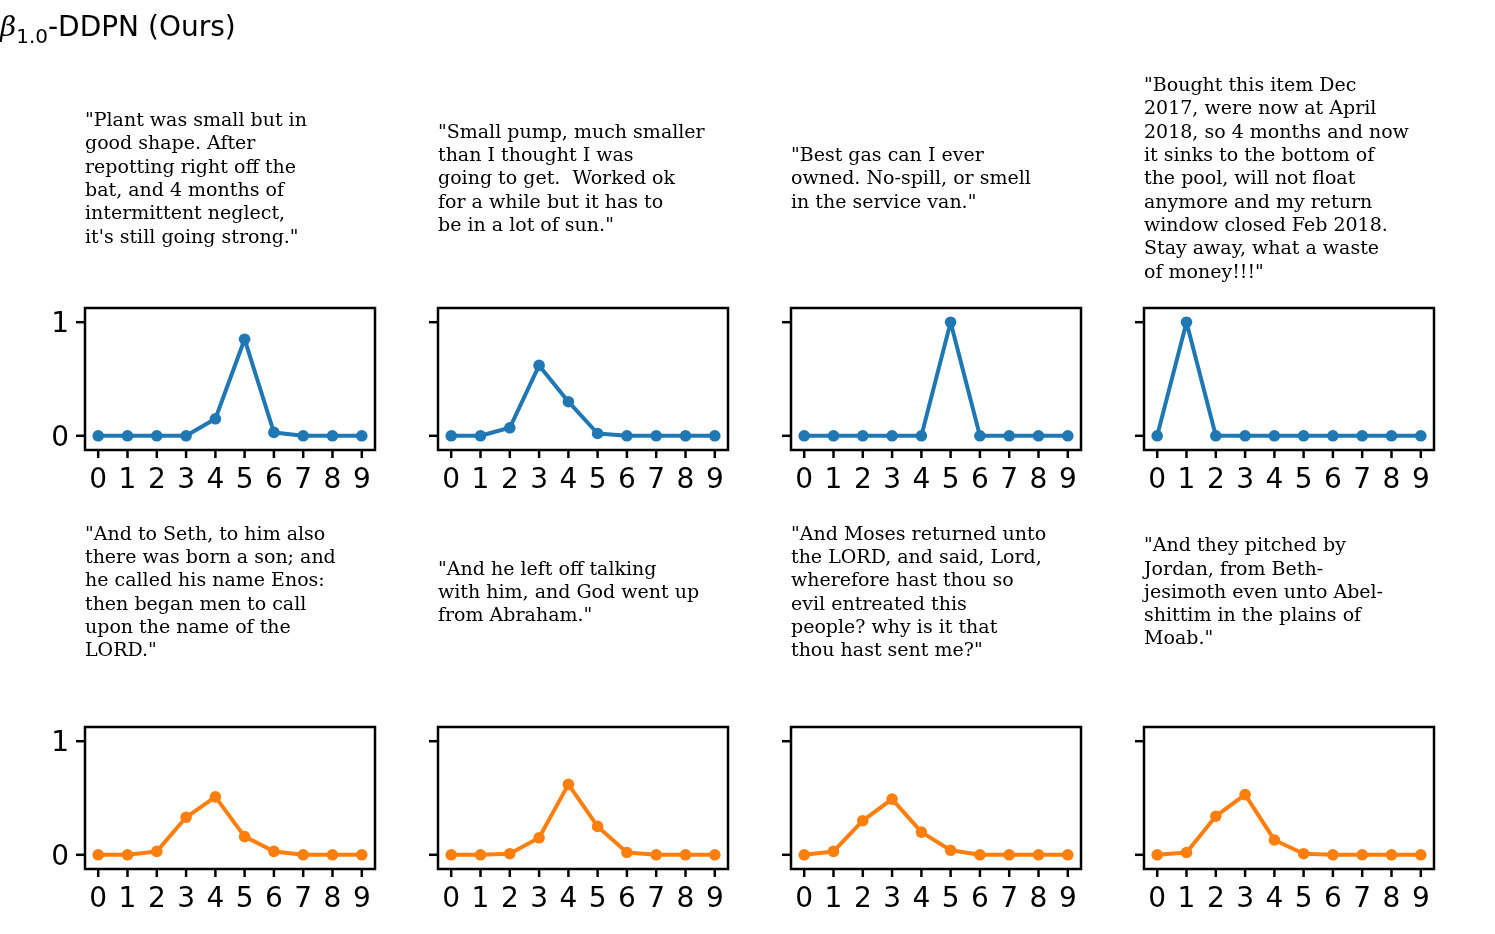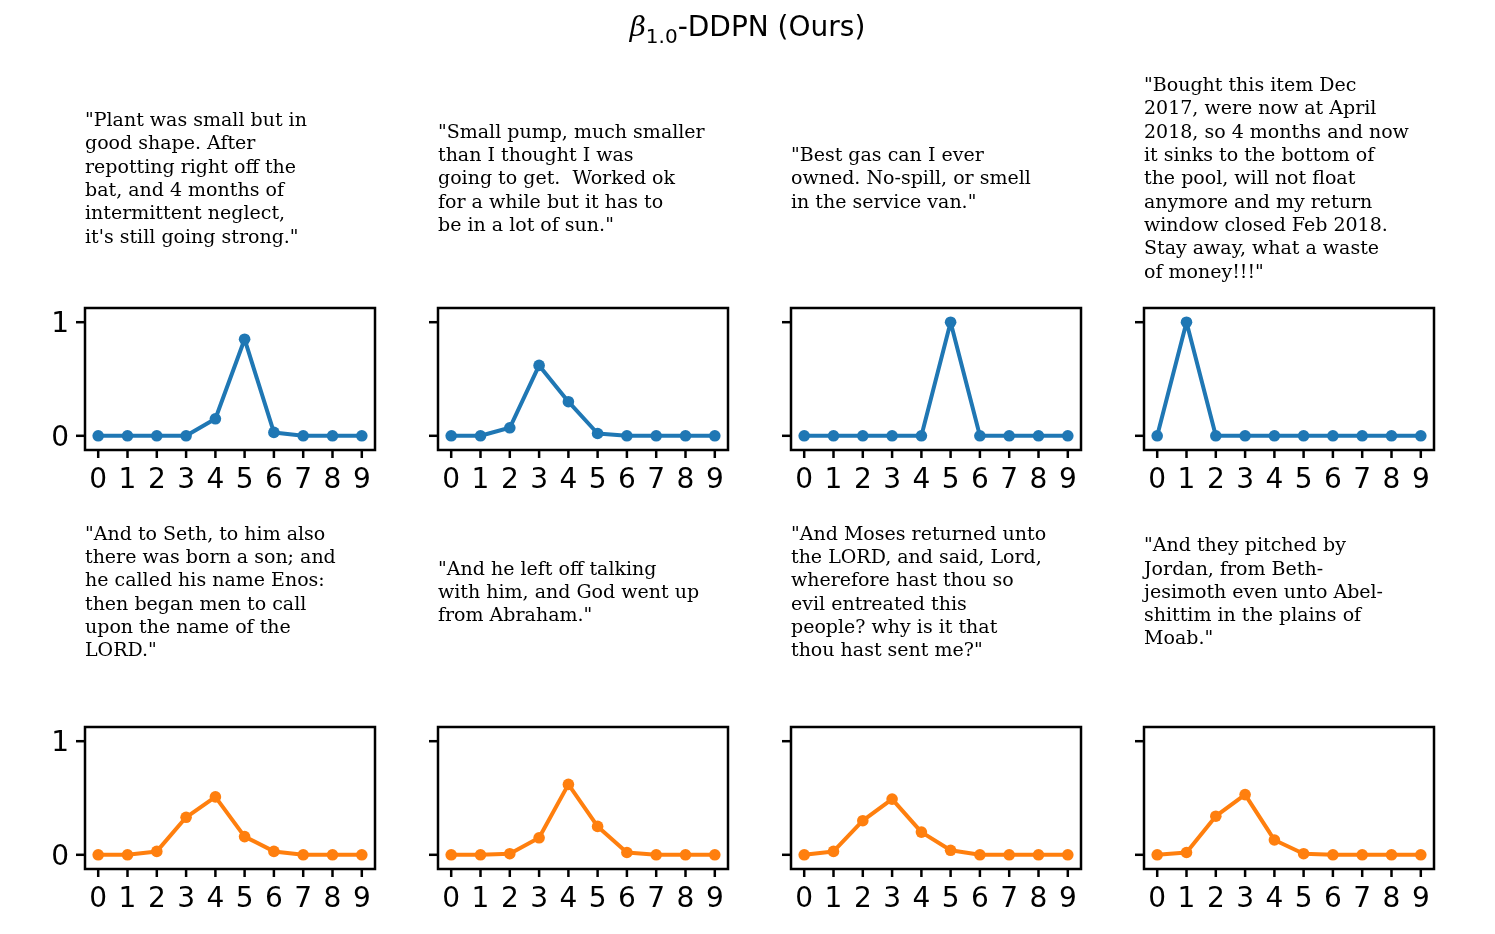--- a/index.html
+++ b/index.html
@@ -12,21 +12,20 @@
   }
   .figure {
     width: 1495px;
     height: 934px;
     position: relative;
     font-family: "DejaVu Sans", sans-serif;
   }
   .title {
     height: 46px;
     padding-top: 10px;
-    text-align: center;
     font-size: 28px;
     color: #000000;
     font-family: "DejaVu Sans", sans-serif;
   }
   .title .beta {
     font-style: italic;
     font-family: "DejaVu Serif", serif;
   }
   .title sub {
     font-size: 20px;

